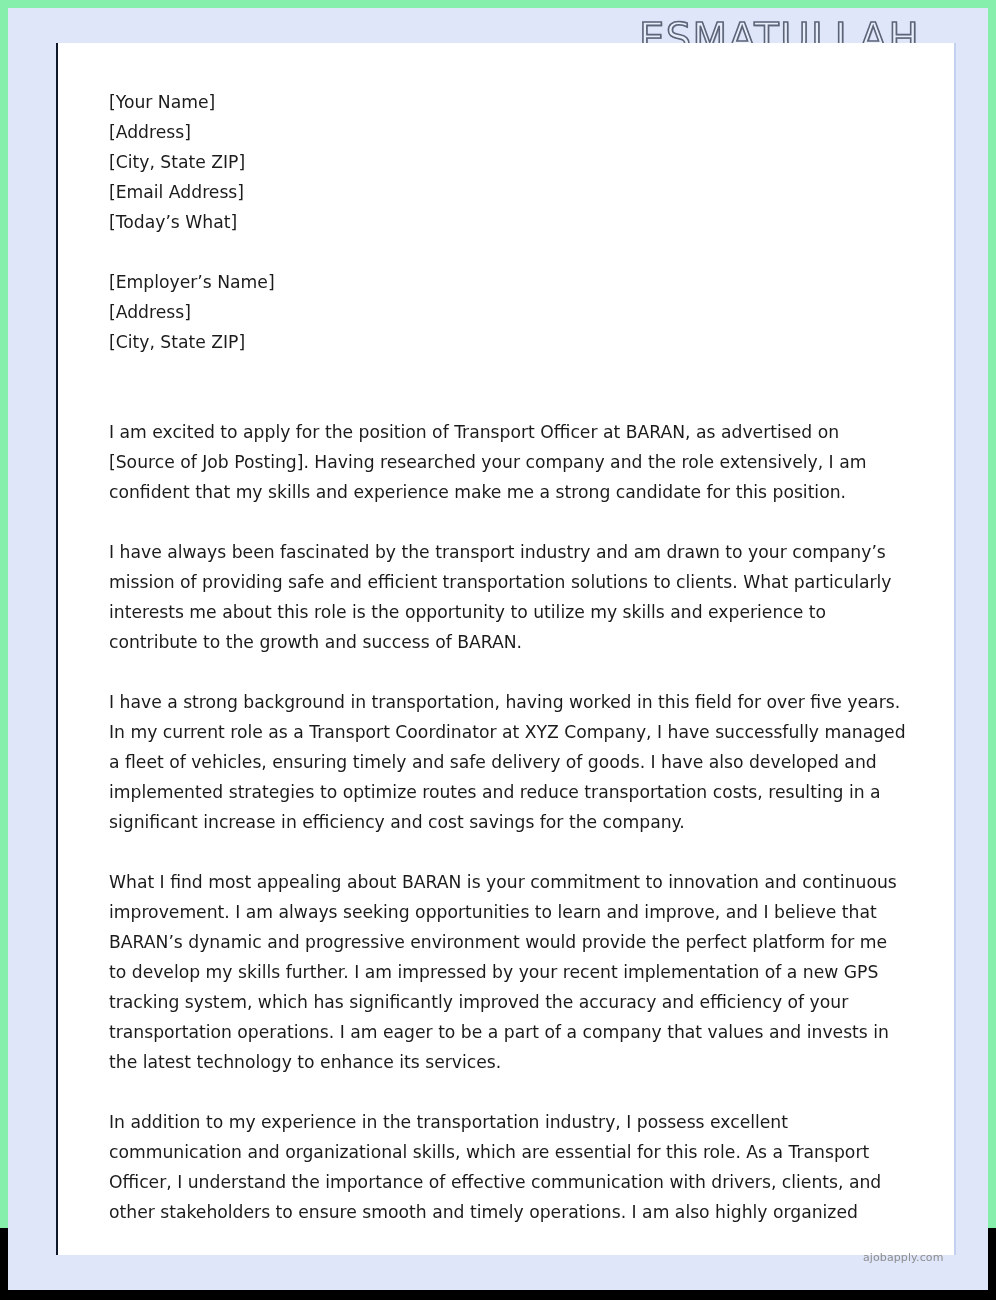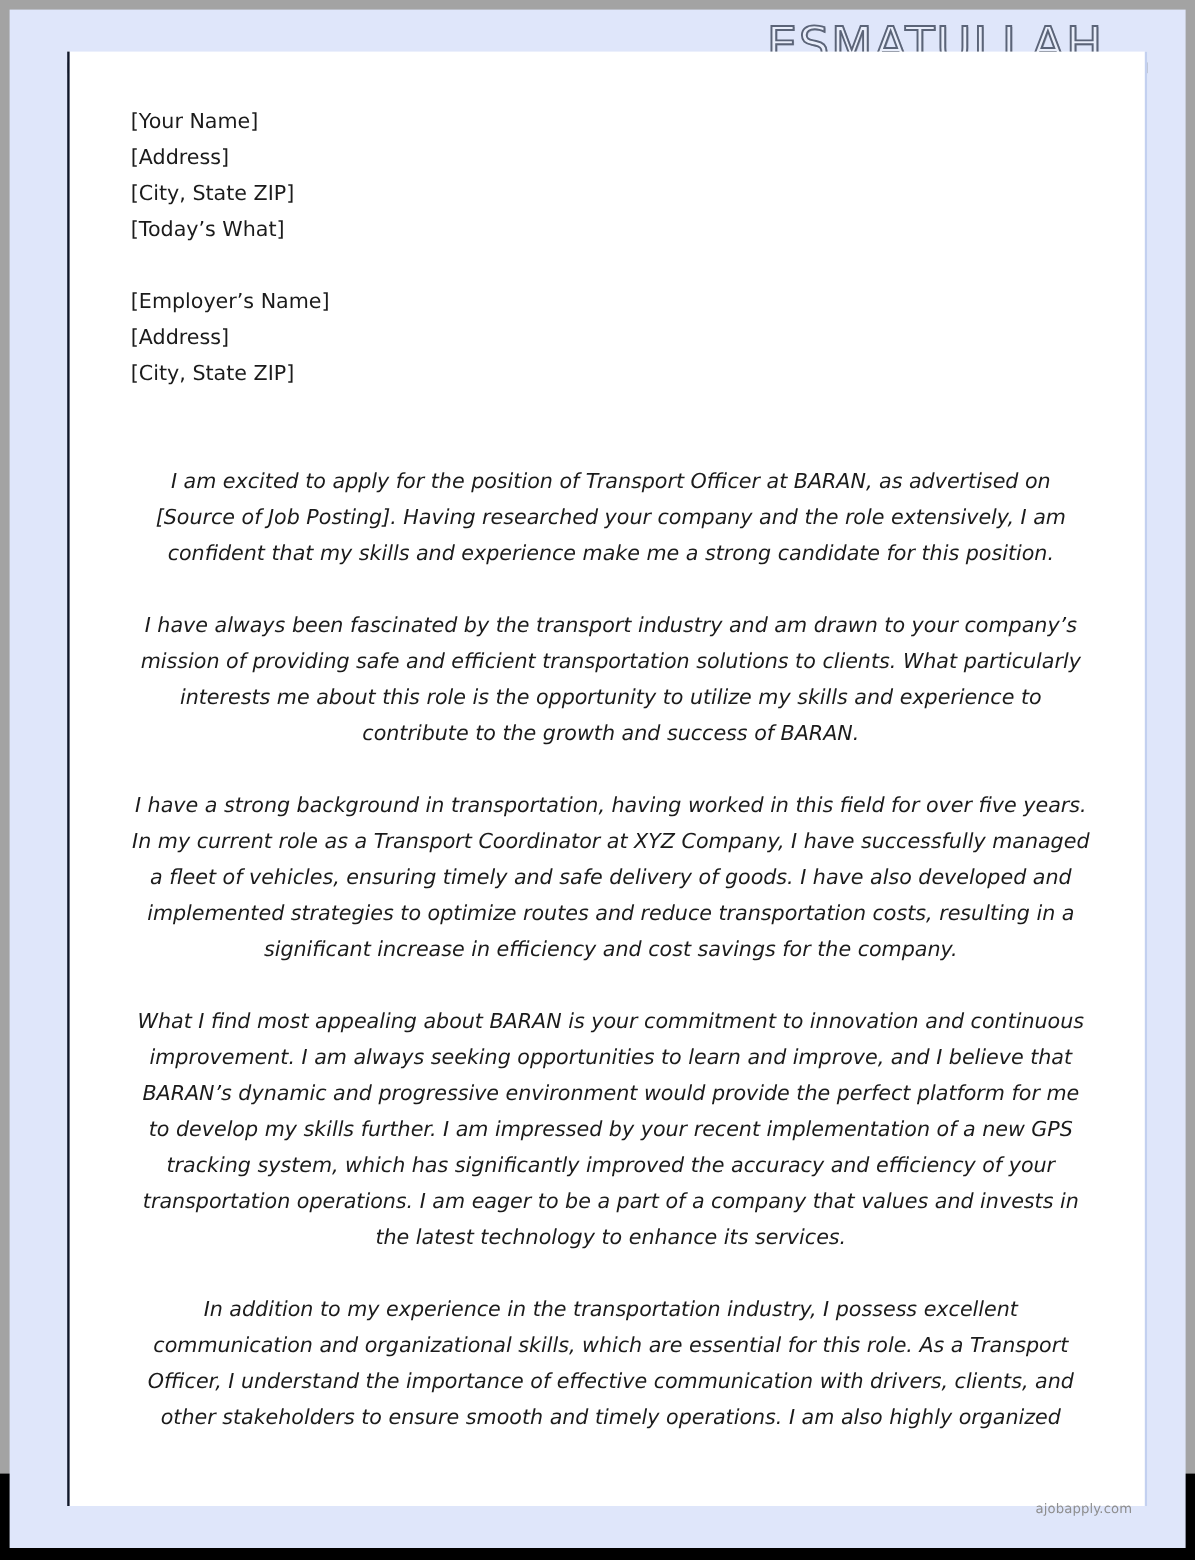--- a/index.html
+++ b/index.html
@@ -13,21 +13,21 @@
   body {
     font-family: "Liberation Sans", sans-serif;
     background: #000000;
   }
 
   
   #screen {
     position: relative;
     width: 996px;
     height: 1228px;
-    background: #a3a3a3;
+    background: #86efac;
   }
 
   
   #mat {
     position: absolute;
     left: 8px;
     top: 8px;
     width: 980px;
     height: 1282px;
     background: #dfe6fa;
@@ -89,22 +89,21 @@
     line-height: 30px;
     color: #1b1b1b;
   }
 
   .addr-line { white-space: pre; }
 
   .block-gap { height: 30px; }
 
   .para {
     margin-bottom: 30px;
-    text-align: center;
-    font-style: italic;
+    text-align: left;
   }
 
   .para:last-child { margin-bottom: 0; }
 
   
   #watermark {
     position: absolute;
     left: 855px;
     top: 1243px;
     font-family: "DejaVu Sans", sans-serif;
@@ -128,20 +127,21 @@
     <div id="page-top-rule"></div>
 
     <div id="page">
 
       <div id="letter-body">
 
         <div>
           <div class="addr-line">[Your Name]</div>
           <div class="addr-line">[Address]</div>
           <div class="addr-line">[City, State ZIP]</div>
+          <div class="addr-line">[Email Address]</div>
           <div class="addr-line">[Today’s What]</div>
         </div>
 
         <div class="block-gap"></div>
 
         <div>
           <div class="addr-line">[Employer’s Name]</div>
           <div class="addr-line">[Address]</div>
           <div class="addr-line">[City, State ZIP]</div>
         </div>

